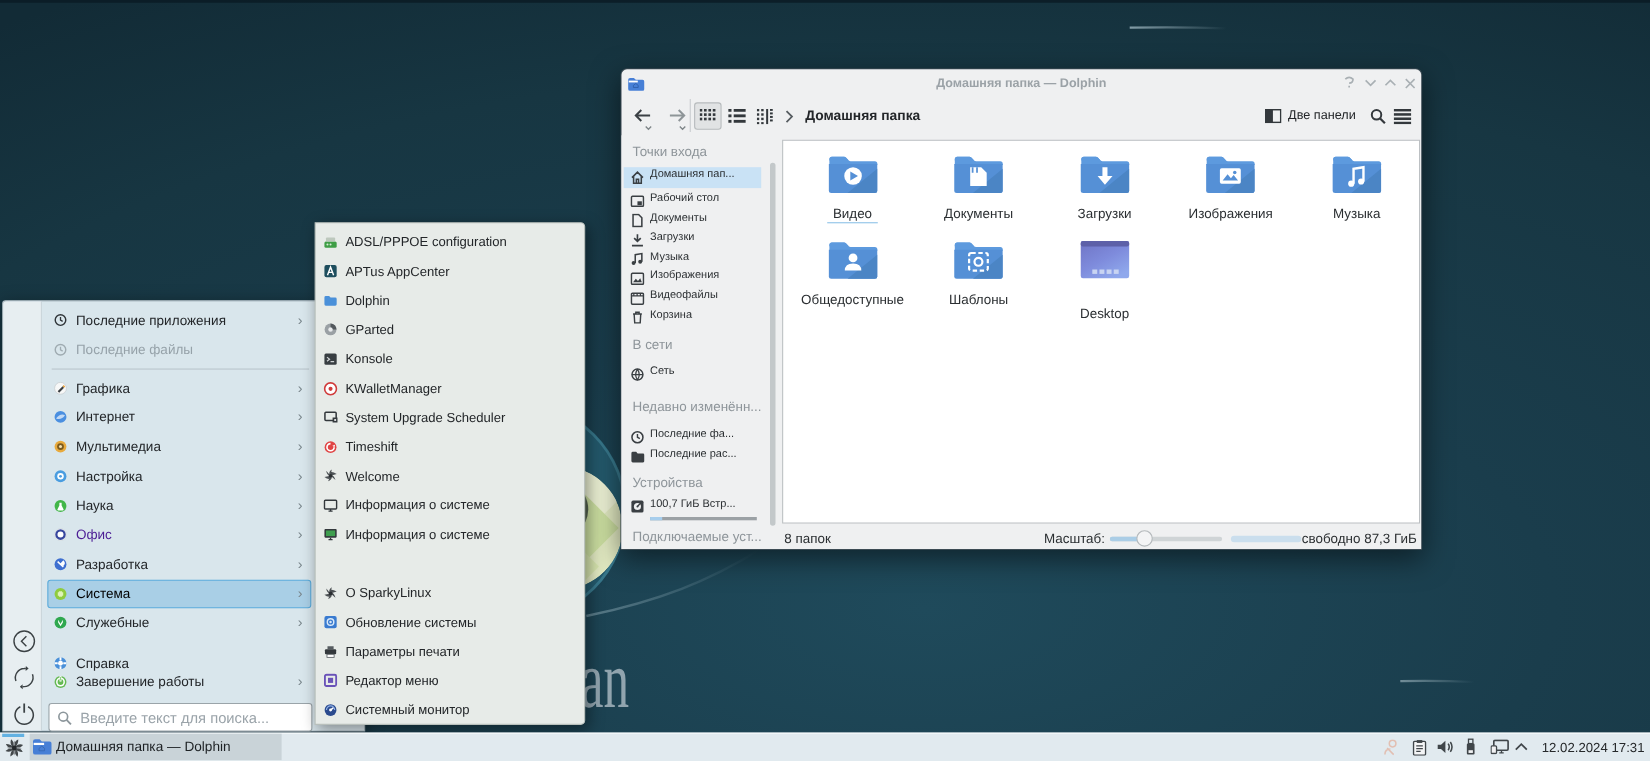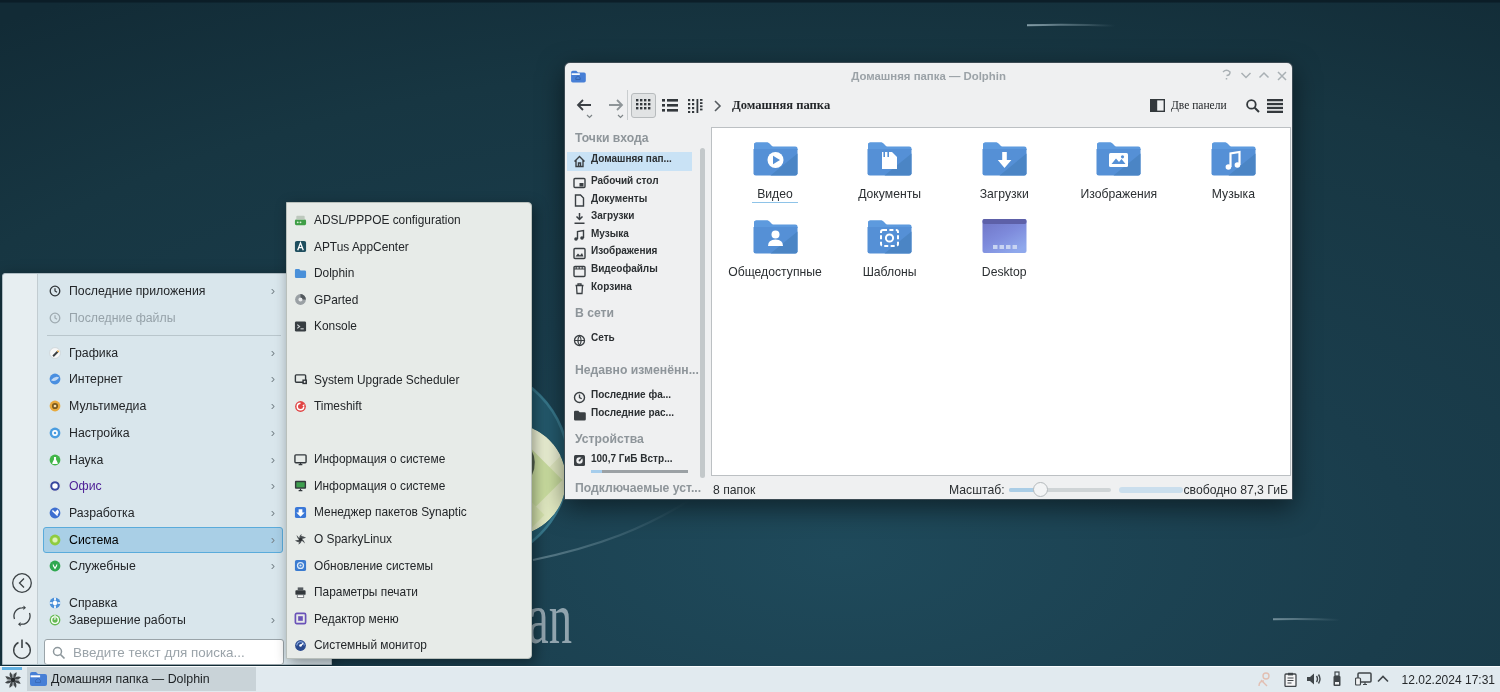--- a/index.html
+++ b/index.html
@@ -10,23 +10,23 @@
 
 #wall { position:absolute; top:0; left:0; width:1500px; height:692px; }
 
 #win { position:absolute; left:564px; top:62px; width:729px; height:438px;
   background:#eff0f1; border:1px solid rgba(28,46,56,0.85); border-radius:6px 6px 0 0;
   box-shadow:0 8px 26px rgba(0,0,0,0.5); }
 #titlebar { position:absolute; left:0; top:0; width:100%; height:26px; }
 #title { position:absolute; left:0; top:7px; width:100%; text-align:center;
   font-size:11.4px; font-weight:bold; color:#9ba2a7; }
 #toolbar { position:absolute; left:0; top:26px; width:100%; height:34px; }
-.tbtxt { font-size:12px; color:#232629;font-family:Liberation Serif, serif; }
+.tbtxt { font-size:12px; color:#232629; }
 #sidebar { position:absolute; left:0; top:60px; width:142px; bottom:0;
-  background:#eff0f1; border-radius:0 0 0 0; overflow:hidden;font-weight:bold;}
+  background:#eff0f1; border-radius:0 0 0 0; overflow:hidden;}
 .sbhead { position:absolute; left:10px; font-size:12.2px; color:#8e959a; white-space:nowrap;}
 .sbitem { position:absolute; left:26px; font-size:10px; color:#2b2f32; white-space:nowrap;}
 #view { position:absolute; left:146px; top:64px; width:580px; height:349px;
   background:#ffffff; border:1px solid #bcc0c3; }
 #statusbar { position:absolute; left:142px; top:413px; right:0; height:24px;
   font-size:12.2px; color:#2b2f32; }
 .flabel { position:absolute; width:110px; text-align:center; font-size:12.2px;
   color:#2b2f32; }
 
 #menu { position:absolute; left:2px; top:273px; width:330px; height:392px;
@@ -346,21 +346,21 @@
             </defs>
             <rect x="1.5" y="1" width="44" height="34" rx="2" fill="url(#dg)"></rect>
             <rect x="1.5" y="1" width="44" height="5" rx="2" fill="#5d60a8"></rect>
             <g fill="#c8d4f2">
               <rect x="12" y="27" width="4.5" height="4"></rect>
               <rect x="18.5" y="27" width="4.5" height="4"></rect>
               <rect x="25" y="27" width="4.5" height="4"></rect>
               <rect x="31.5" y="27" width="4.5" height="4"></rect>
             </g>
           </svg></div>
-<div class="flabel" style="left:237.2px;top:137px">Desktop</div>
+<div class="flabel" style="left:237.2px;top:150px">Desktop</div>
 </div>
 
     <div id="statusbar">
       <div class="abs" style="left:6px;top:7px">8 папок</div>
       <div class="abs" style="left:242px;top:7px">Масштаб:</div>
       <div class="abs" style="left:302px;top:12px;width:102px;height:4px;background:#cfd4d6;border-radius:2px"></div>
       <div class="abs" style="left:302px;top:12px;width:32px;height:4px;background:#aacde6;border-radius:2px"></div>
       <div class="abs" style="left:326px;top:6px;width:15px;height:15px;background:#f3f4f5;border:1px solid #b4b9bc;border-radius:50%"></div>
       <div class="abs" style="left:412px;top:11px;width:64px;height:6px;background:#cadeed;border-radius:3px"></div>
       <div class="abs" style="right:4px;top:7px">свободно 87,3 ГиБ</div>
@@ -542,70 +542,84 @@
         <span class="txt">GParted</span>
       </div>
 <div class="srow" style="top:110.48000000000002px">
         <svg class="abs" style="left:7px;top:6.5px" width="13" height="13" viewBox="0 0 14 14">
           <rect x="1" y="1.5" width="12" height="11" rx="1.5" fill="#383e42"></rect>
           <path d="M3.5 5 L6 7 L3.5 9" stroke="#d0d4d6" stroke-width="1.2" fill="none"></path>
           <path d="M7 9.5 h3.5" stroke="#d0d4d6" stroke-width="1.2"></path>
         </svg>
         <span class="txt">Konsole</span>
       </div>
+<div class="srow" style="top:137.04999999999995px">
+        <svg class="abs" style="left:7px;top:6.5px" width="13" height="13" viewBox="0 0 14 14">
+          <circle cx="7" cy="7" r="5.8" fill="#ffffff" stroke="#d03c3c" stroke-width="1.6"></circle>
+          <circle cx="7" cy="7" r="2" fill="#d03c3c"></circle>
+        </svg>
+        <span class="txt">KWalletManager</span>
+      </div>
 <div class="srow" style="top:163.62px">
         <svg class="abs" style="left:7px;top:6.5px" width="13" height="13" viewBox="0 0 14 14">
           <rect x="1.5" y="2" width="11" height="8" rx="1" fill="none" stroke="#33383c" stroke-width="1.5"></rect>
           <path d="M9 7 h5 v5 h-5 z" fill="#33383c"></path>
           <path d="M11.5 8.5 v2 m-1 -1 h2" stroke="#ffffff" stroke-width="1"></path>
         </svg>
         <span class="txt">System Upgrade Scheduler</span>
       </div>
 <div class="srow" style="top:190.19px">
         <svg class="abs" style="left:7px;top:6.5px" width="13" height="13" viewBox="0 0 14 14">
           <circle cx="7" cy="7" r="5.8" fill="#e04444"></circle>
           <path d="M7 3.5 A3.5 3.5 0 1 0 10.5 7" fill="none" stroke="#ffffff" stroke-width="1.6"></path>
           <path d="M8.8 5.6 L10.8 7 L11.4 4.6 z" fill="#ffffff"></path>
         </svg>
         <span class="txt">Timeshift</span>
       </div>
-<div class="srow" style="top:243.32999999999998px">
-        <svg class="abs" style="left:7px;top:6.5px" width="13" height="13" viewBox="0 0 14 14">
-          <rect x="1" y="2" width="12" height="8.5" rx="1" fill="none" stroke="#33383c" stroke-width="1.5"></rect>
-          <path d="M5 12.5 h4 M7 10.5 v2" stroke="#33383c" stroke-width="1.3"></path>
-        </svg>
-        <span class="txt">Информация о системе</span>
-      </div>
-<div class="srow" style="top:269.9px">
-        <svg class="abs" style="left:7px;top:6.5px" width="13" height="13" viewBox="0 0 14 14">
-          <rect x="1" y="2" width="12" height="8.5" rx="1" fill="#33383c"></rect>
-          <rect x="2.5" y="3.5" width="9" height="5.5" fill="#3e9e4e"></rect>
-          <path d="M5 12.5 h4 M7 10.5 v2" stroke="#33383c" stroke-width="1.3"></path>
-        </svg>
-        <span class="txt">Информация о системе</span>
-      </div>
-<div class="srow" style="top:296.46999999999997px">
-        <svg class="abs" style="left:7px;top:6.5px" width="13" height="13" viewBox="0 0 14 14">
-          <rect x="1" y="1" width="12" height="12" rx="2" fill="#3a78d8"></rect>
-          <path d="M5 3.5 h4 v3.5 h2.5 L7 11.5 L2.5 7 h2.5 z" fill="#ffffff"></path>
-        </svg>
-        <span class="txt">Менеджер пакетов Synaptic</span>
-      </div>
-<div class="srow" style="top:323.03999999999996px">
+<div class="srow" style="top:216.76px">
         <svg class="abs" style="left:7px;top:6.5px" width="13" height="13" viewBox="0 0 14 14">
           <g fill="#4c5154">
             <path d="M7 7 L13 5.2 q-3.6-2.4-6-1.8z"></path>
             <path d="M7 7 L11.8 11.2 q-1.2-4.2-3.6-4.8z"></path>
             <path d="M7 7 L4.6 12.4 q3.6-1.2 3.6-4.2z"></path>
             <path d="M7 7 L1 8.2 q3 2.4 5.4 1.8z"></path>
             <path d="M7 7 L2.8 2.2 q0.6 4.2 3 4.8z"></path>
             <path d="M7 7 L8.2 1 q-3 1.8-2.4 4.8z"></path>
           </g>
           <circle cx="7" cy="7" r="1.8" fill="#2b2f32"></circle>
         </svg>
+        <span class="txt">Welcome</span>
+      </div>
+<div class="srow" style="top:243.32999999999998px">
+        <svg class="abs" style="left:7px;top:6.5px" width="13" height="13" viewBox="0 0 14 14">
+          <rect x="1" y="2" width="12" height="8.5" rx="1" fill="none" stroke="#33383c" stroke-width="1.5"></rect>
+          <path d="M5 12.5 h4 M7 10.5 v2" stroke="#33383c" stroke-width="1.3"></path>
+        </svg>
+        <span class="txt">Информация о системе</span>
+      </div>
+<div class="srow" style="top:269.9px">
+        <svg class="abs" style="left:7px;top:6.5px" width="13" height="13" viewBox="0 0 14 14">
+          <rect x="1" y="2" width="12" height="8.5" rx="1" fill="#33383c"></rect>
+          <rect x="2.5" y="3.5" width="9" height="5.5" fill="#3e9e4e"></rect>
+          <path d="M5 12.5 h4 M7 10.5 v2" stroke="#33383c" stroke-width="1.3"></path>
+        </svg>
+        <span class="txt">Информация о системе</span>
+      </div>
+<div class="srow" style="top:323.03999999999996px">
+        <svg class="abs" style="left:7px;top:6.5px" width="13" height="13" viewBox="0 0 14 14">
+          <g fill="#4c5154">
+            <path d="M7 7 L13 5.2 q-3.6-2.4-6-1.8z"></path>
+            <path d="M7 7 L11.8 11.2 q-1.2-4.2-3.6-4.8z"></path>
+            <path d="M7 7 L4.6 12.4 q3.6-1.2 3.6-4.2z"></path>
+            <path d="M7 7 L1 8.2 q3 2.4 5.4 1.8z"></path>
+            <path d="M7 7 L2.8 2.2 q0.6 4.2 3 4.8z"></path>
+            <path d="M7 7 L8.2 1 q-3 1.8-2.4 4.8z"></path>
+          </g>
+          <circle cx="7" cy="7" r="1.8" fill="#2b2f32"></circle>
+        </svg>
         <span class="txt">О SparkyLinux</span>
       </div>
 <div class="srow" style="top:349.61px">
         <svg class="abs" style="left:7px;top:6.5px" width="13" height="13" viewBox="0 0 14 14">
           <rect x="1" y="1" width="12" height="12" rx="2" fill="#3a7bd0"></rect>
           <circle cx="7" cy="7" r="3.2" fill="none" stroke="#d8e8f8" stroke-width="1.4"></circle>
           <circle cx="7" cy="7" r="1.2" fill="#d8e8f8"></circle>
         </svg>
         <span class="txt">Обновление системы</span>
       </div>

